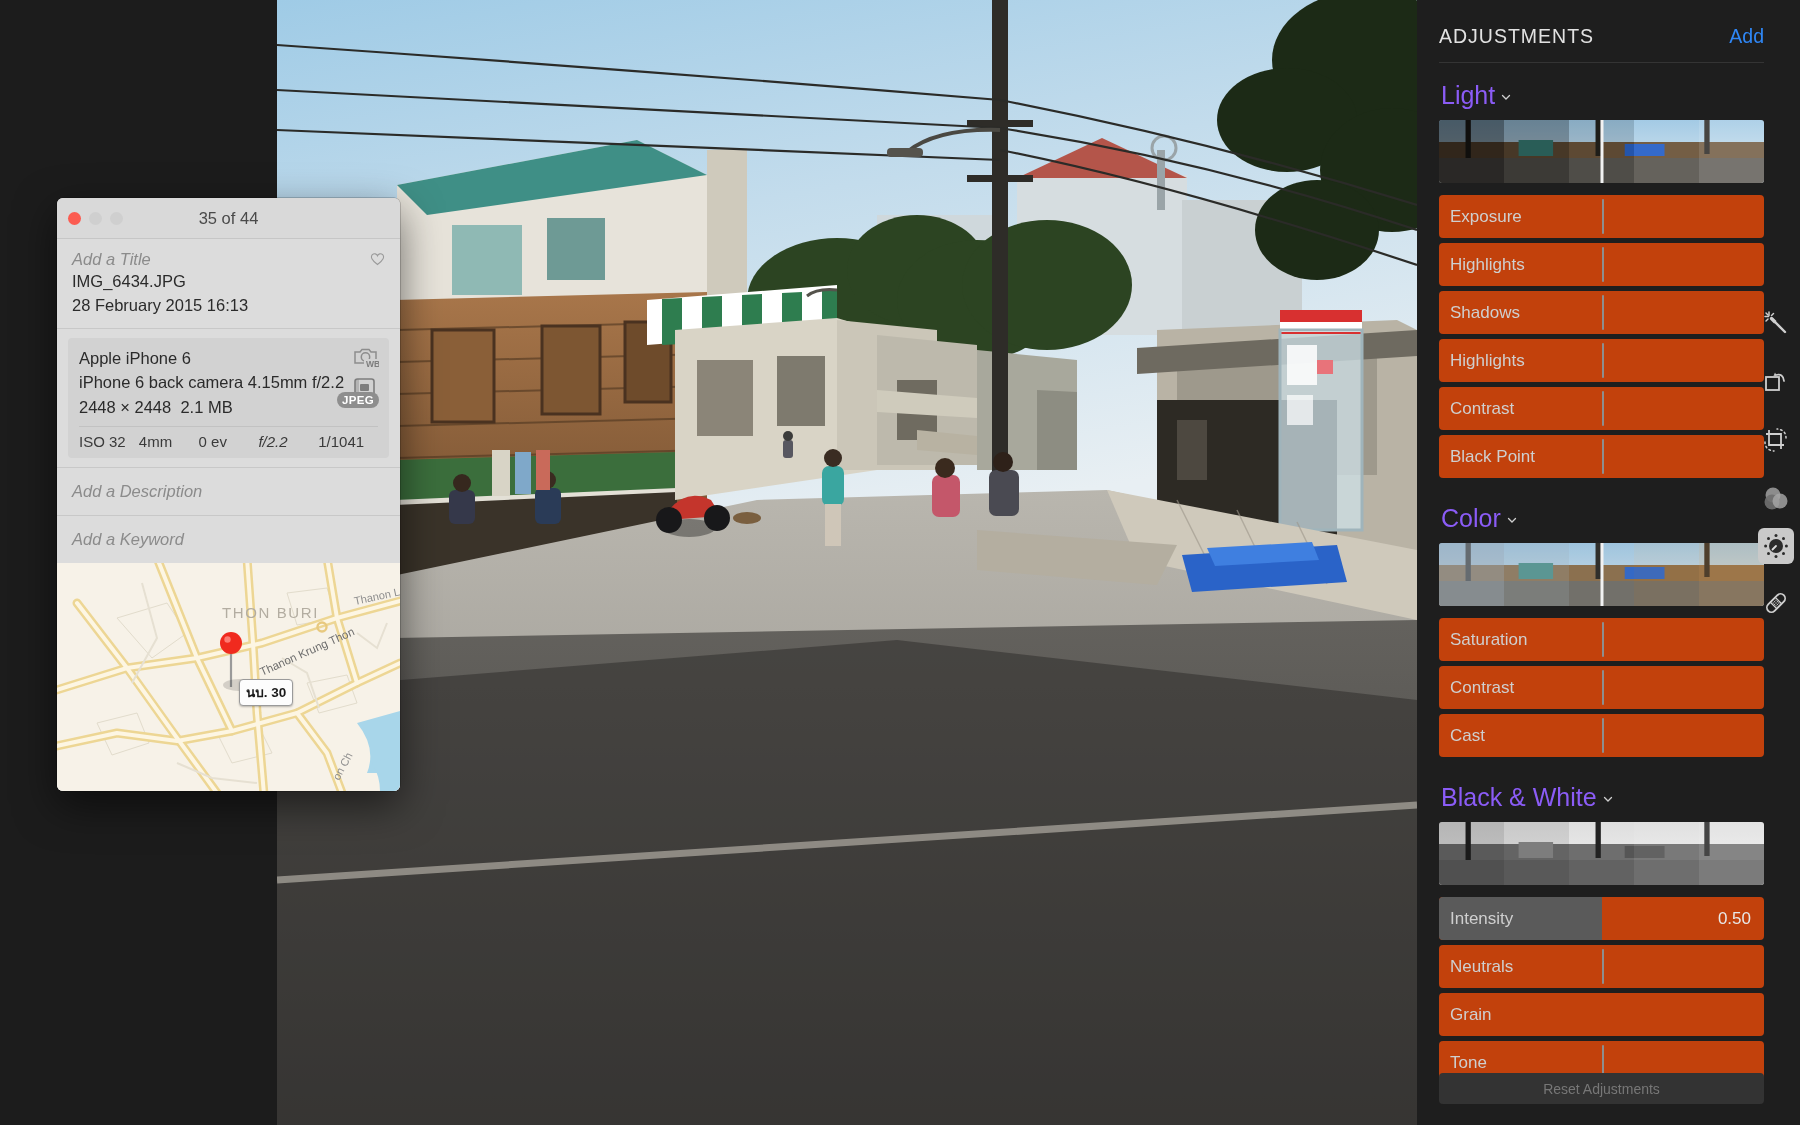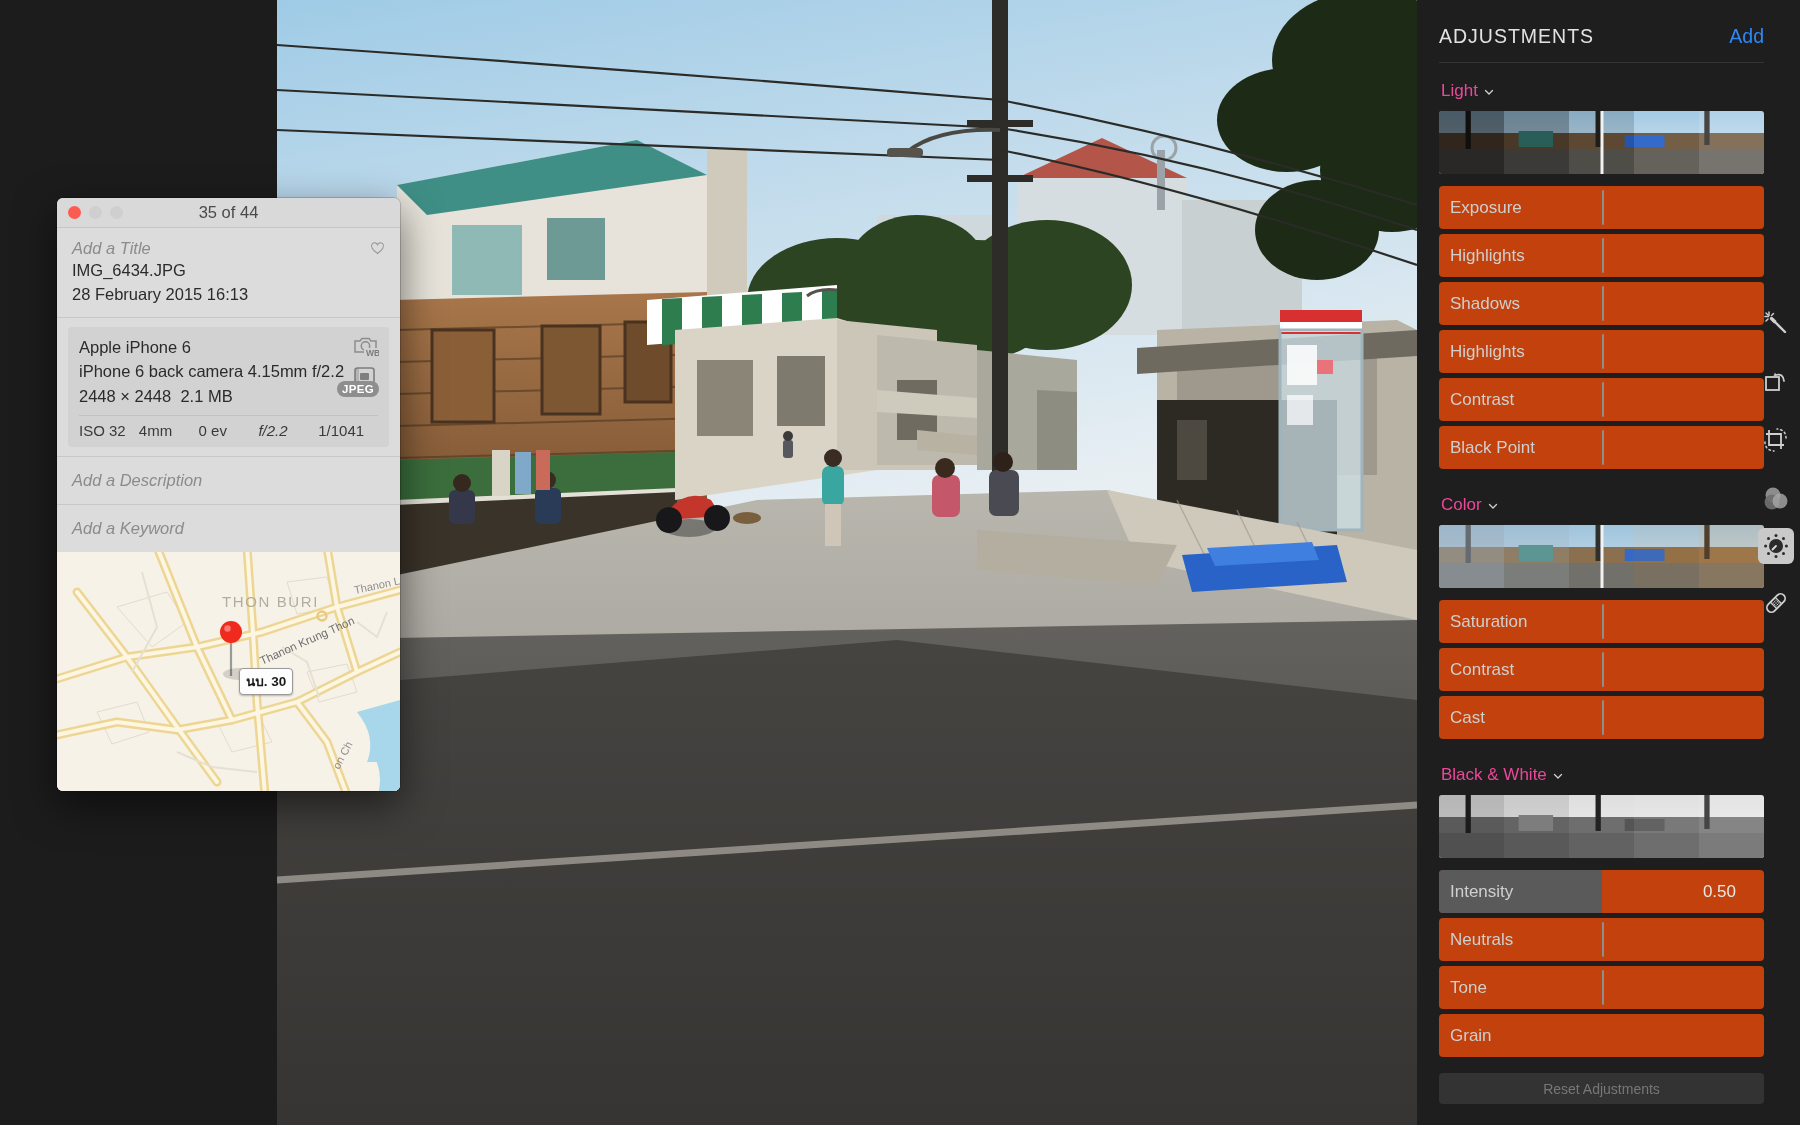--- a/index.html
+++ b/index.html
@@ -29,21 +29,21 @@
     padding:25px 0 14px 0;
   }
   .adj-title {
     font-size:19.5px; color:#e2e2e2; letter-spacing:1.0px; font-weight:400;
   }
   .adj-add { font-size:19.5px; color:#2f87f6; font-weight:500; cursor:pointer; }
   .adj-rule { height:1px; background:#343434; margin-bottom:18px; }
 
   .group-head {
     display:flex; align-items:center; gap:6px;
-    font-size:17px; color:#ec4899; margin:0 0 10px 2px; font-weight:400;
+    font-size:25px; color:#8b5cf6; margin:0 0 10px 2px; font-weight:400;
   }
   .group-head.sub { margin-top:26px; }
   .chev {
     width:10px; height:10px; position:relative; top:1px;
   }
 
   
   .strip {
     position:relative; width:100%; height:63px; border-radius:3px;
     overflow:hidden; margin-bottom:12px; background:#2b2b2b;
@@ -58,21 +58,21 @@
   .srow {
     position:relative; height:43px; margin-bottom:5px;
     background:#c2410c; border-radius:4px; overflow:hidden;
     display:flex; align-items:center; cursor:pointer;
   }
   .srow .lbl {
     font-size:17px; color:#cfcfcf; padding-left:11px; z-index:2;
     white-space:nowrap;
   }
   .srow .val {
-    margin-left:auto; padding-right:28px; font-size:17px; color:#e8e8e8; z-index:2;
+    margin-left:auto; padding-right:13px; font-size:17px; color:#e8e8e8; z-index:2;
   }
   .srow .tick {
     position:absolute; top:4px; bottom:4px; left:50%; width:2.5px;
     background:#8e8e8e; border-radius:1px;
   }
   .srow .fill {
     position:absolute; left:0; top:0; bottom:0; background:#5a5a5a;
   }
 
   .reset-btn {
@@ -93,21 +93,21 @@
   }
   .tool.sel { background:#c9c9c9; }
 
   
   .info-win {
     position:absolute; left:57px; top:198px; width:343px; height:593px;
     background:#d8d8d8; border-radius:6px; overflow:hidden;
     box-shadow:0 14px 42px rgba(0,0,0,.55), 0 0 0 .5px rgba(0,0,0,.35);
   }
   .tbar {
-    height:30px; background:#d9d9d9; position:relative;
+    height:41px; background:#d9d9d9; position:relative;
     display:flex; align-items:center; padding-left:11px;
     border-bottom:1px solid #c6c6c6;
   }
   .dot { width:13px; height:13px; border-radius:50%; margin-right:8px; }
   .dot.r { background:#fb5c51; }
   .dot.y { background:#cfcfcf; }
   .dot.g { background:#cfcfcf; }
   .tbar-title {
     position:absolute; left:0; right:0; text-align:center;
     font-size:16.5px; color:#4a4a4a;
@@ -501,27 +501,27 @@
     <div class="srow">
       <div class="fill" style="width:50%"></div>
       <span class="lbl">Intensity</span>
       <span class="val">0.50</span>
     </div>
     <div class="srow">
       <div class="tick"></div>
       <span class="lbl">Neutrals</span>
       <span class="val"></span>
     </div>
-    <div class="srow">
-      <div class="tick"></div>
-      <span class="lbl">Tone</span>
-      <span class="val"></span>
-    </div>
     <div class="srow plain">
       <span class="lbl">Grain</span>
+      <span class="val"></span>
+    </div>
+    <div class="srow">
+      <div class="tick"></div>
+      <span class="lbl">Tone</span>
       <span class="val"></span>
     </div>
 
     <div class="reset-btn">Reset Adjustments</div>
   </div>
 
   <div class="tool-rail">
 
     <div class="tool" style="top:305px">
       <svg width="26" height="26" viewBox="0 0 26 26">

